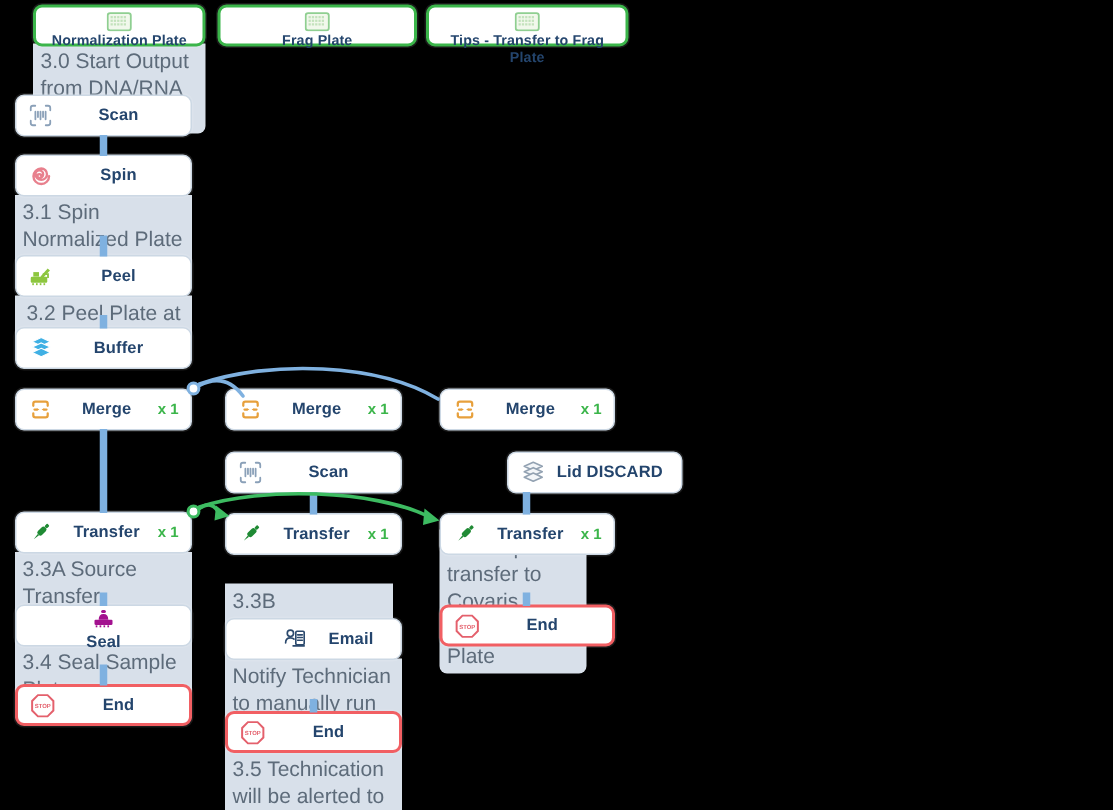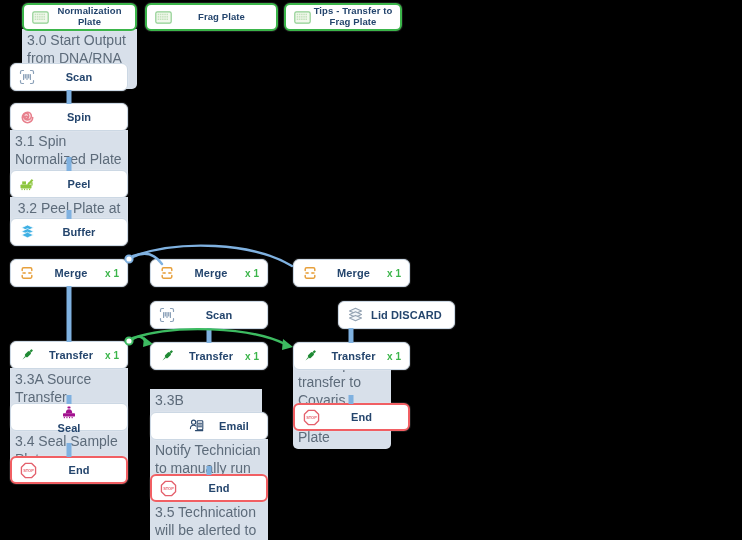--- a/index.html
+++ b/index.html
@@ -11,21 +11,21 @@
   svg.connectors{position:absolute;left:0;top:0;z-index:3;pointer-events:none;}
   .node{
     position:absolute;z-index:2;height:28px;width:118px;background:#fff;
     border:1.5px solid #ccd8e4;border-radius:6px;display:flex;align-items:center;
     padding:0 6px;box-sizing:border-box;box-shadow:0 0 0 1px rgba(255,255,255,.10);
   }
   .node .ic{width:20px;height:18px;display:flex;align-items:center;justify-content:center;flex:0 0 auto;}
   .node .lbl{flex:1;text-align:center;font-size:11px;font-weight:700;color:#24456d;letter-spacing:.1px;}
   .node .cnt{flex:0 0 auto;font-size:10px;font-weight:700;color:#3bb54a;padding-right:2px;}
   .node.end{border-color:#f15f63;border-width:2px;}
-  .node.plate{border-color:#3bb54a;border-width:2px;}
+  .node.plate{border-color:#3bb54a;border-width:2px;flex-direction:column;}
   .node.plate .lbl{font-size:9.5px;line-height:1.15;}
   .note{
     position:absolute;z-index:1;background:#d8e0ea;color:#5d6b7a;
     font-size:14px;line-height:1.3;padding:2px 5px 3px;border-radius:0 0 5px 5px;
     box-sizing:border-box;
   }
 </style>
 </head>
 <body>
 
@@ -106,21 +106,21 @@
             <rect x="4.9" y="7.5" width="1.5" height="1.5"></rect>
             <rect x="7.1" y="7.5" width="1.5" height="1.5"></rect>
             <rect x="9.3" y="7.5" width="1.5" height="1.5"></rect>
             <rect x="11.5" y="7.5" width="1.5" height="1.5"></rect>
           </g>
         </svg>
     </span>
     <span class="lbl">Frag Plate</span>
   </div>
 
-  <div class="node plate" style="left:284px;top:3px;width:118px;">
+  <div class="node plate" style="left:284px;top:3px;width:135px;">
     <span class="ic">
       <svg width="17" height="13" viewBox="0 0 17 13">
           <rect x="0.8" y="0.8" width="15.4" height="11.4" rx="1.6" fill="#f1f8ec" stroke="#8fcf91" stroke-width="1.2"></rect>
           <g fill="#c3e2bc">
             <rect x="2.7" y="2.7" width="1.5" height="1.5"></rect>
             <rect x="4.9" y="2.7" width="1.5" height="1.5"></rect>
             <rect x="7.1" y="2.7" width="1.5" height="1.5"></rect>
             <rect x="9.3" y="2.7" width="1.5" height="1.5"></rect>
             <rect x="11.5" y="2.7" width="1.5" height="1.5"></rect>
             <rect x="2.7" y="5.1" width="1.5" height="1.5"></rect>

